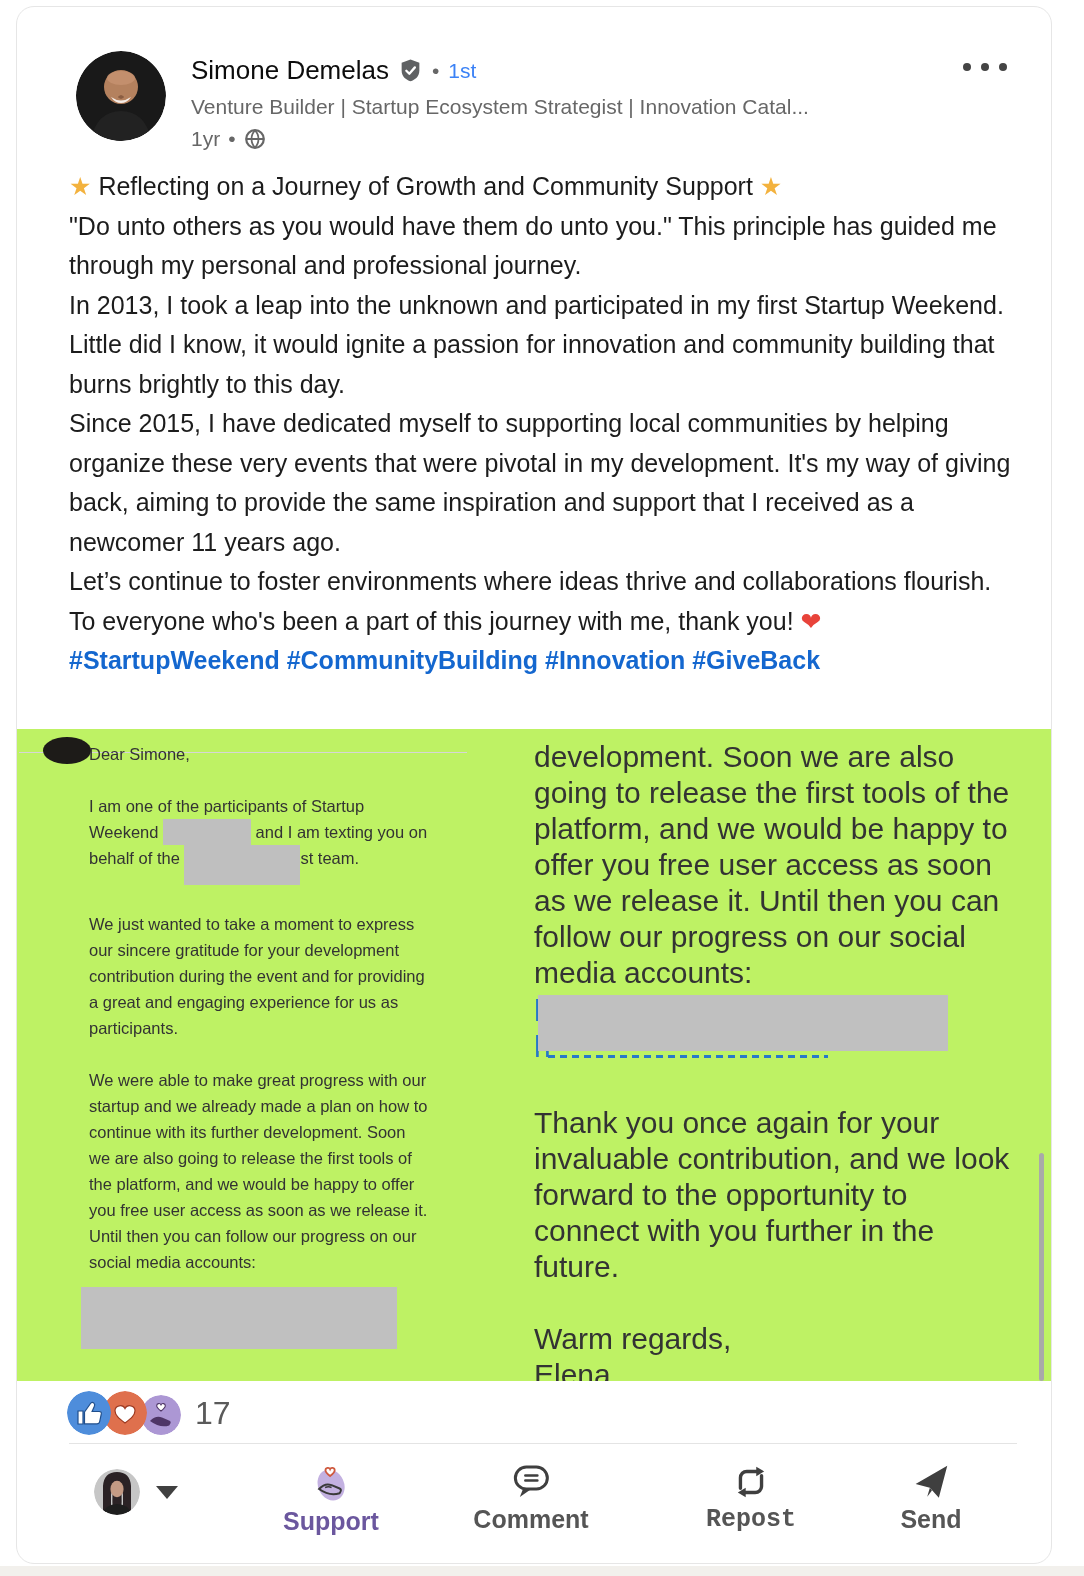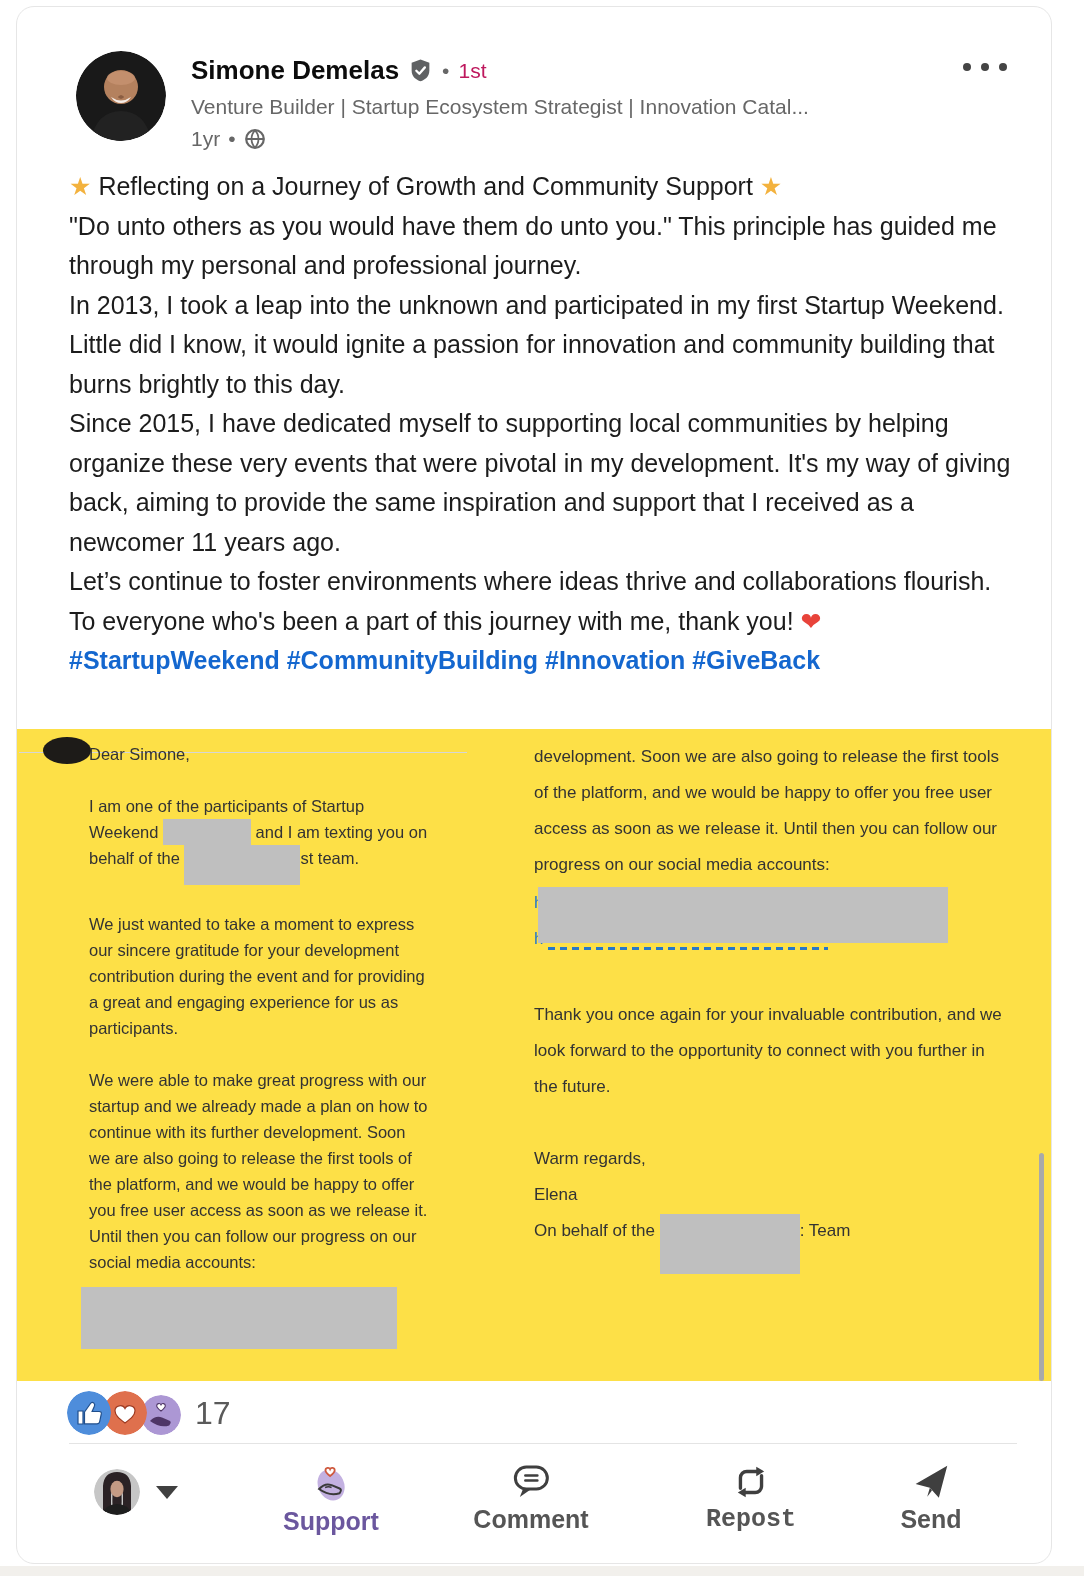--- a/index.html
+++ b/index.html
@@ -4,41 +4,41 @@
 <style>
   html,body{margin:0;padding:0;background:#ffffff;}
   body{width:1084px;height:1576px;position:relative;font-family:"Liberation Sans",sans-serif;overflow:hidden;}
   .card{position:absolute;left:16px;top:6px;width:1034px;height:1556px;background:#fff;
         border:1px solid #e6e6e6;border-radius:18px;}
   .bottom-strip{position:absolute;left:0;top:1566px;width:1084px;height:10px;background:#f2f0ec;}
 
   
   .hdr-avatar{position:absolute;left:59px;top:44px;width:90px;height:90px;border-radius:50%;overflow:hidden;cursor:pointer;}
   .name-row{position:absolute;left:174px;top:48px;display:flex;align-items:center;gap:9px;}
-  .name{font-size:26px;font-weight:bold;color:#0c0c0c;cursor:pointer;}
-  .degree{font-size:21px;color:#be185d;}
+  .name{font-size:26px;font-weight:normal;color:#0c0c0c;cursor:pointer;}
+  .degree{font-size:21px;color:#3b82f6;}
   .dotsep{font-size:21px;color:#676767;}
   .headline{position:absolute;left:174px;top:88px;width:800px;font-size:21px;color:#676767;white-space:nowrap;overflow:hidden;}
   .meta{position:absolute;left:174px;top:120px;display:flex;align-items:center;gap:8px;font-size:21px;color:#676767;}
   .overflow{position:absolute;right:36px;top:46px;padding:6px;cursor:pointer;}
 
   
   .post-body{position:absolute;left:52px;top:160px;width:952px;font-size:25px;line-height:39.5px;color:#1c1c1c;}
   .post-body p{margin:0;}
   .star{color:#f3b23e;}
   .heart-emoji{color:#e8433a;}
   .hashtags{font-weight:bold;color:#1467cf;cursor:pointer;}
 
   
-  .att{position:absolute;left:0;top:722px;width:1034px;height:652px;background:#fde047;overflow:hidden;cursor:pointer;}
+  .att{position:absolute;left:0;top:722px;width:1034px;height:652px;background:#bef264;overflow:hidden;cursor:pointer;}
   .att-topline{position:absolute;left:2px;top:23px;width:448px;height:1px;background:#d6d6d6;}
   .att-avatar{position:absolute;left:26px;top:8px;width:48px;height:27px;background:#1d1b18;border-radius:50%;}
   .colL{position:absolute;left:72px;top:12px;width:340px;font-size:16.5px;line-height:26px;color:#333;}
   .colL p{margin:0;}
-  .colR{position:absolute;left:517px;top:10px;width:478px;font-size:17px;line-height:36px;color:#333;}
+  .colR{position:absolute;left:517px;top:10px;width:478px;font-size:30px;line-height:36px;color:#333;}
   .colR p{margin:0;}
   .sp26{height:26px;}
   .sp36{height:36px;}
   .redact{background:#bfbfbf;display:inline-block;}
   .r1{width:88px;height:26px;vertical-align:-7px;}
   .r2{width:116px;height:40px;vertical-align:-21px;}
   .r3{width:140px;height:60px;vertical-align:-38px;}
   .big-redact{width:316px;height:62px;background:#c0c0c0;margin-top:12px;margin-left:-8px;}
   .linkwrap{position:relative;height:76px;margin-top:2px;}
   .linkline{position:absolute;left:0;color:#2878c8;}

